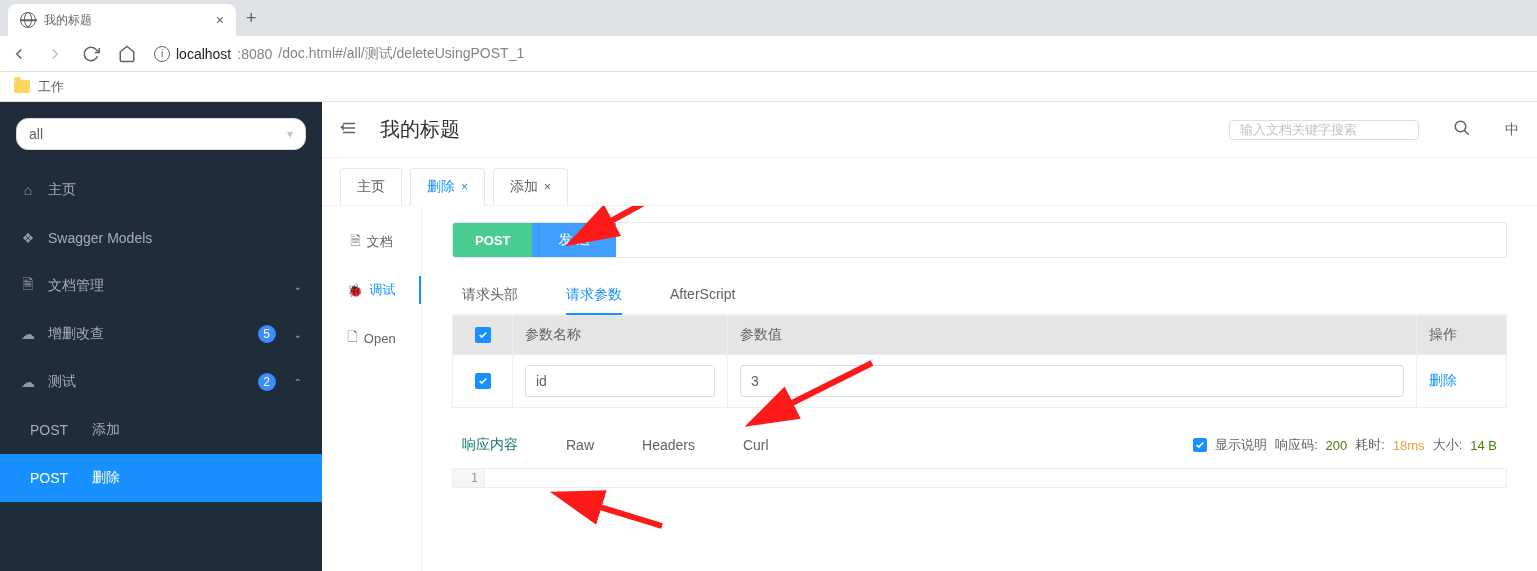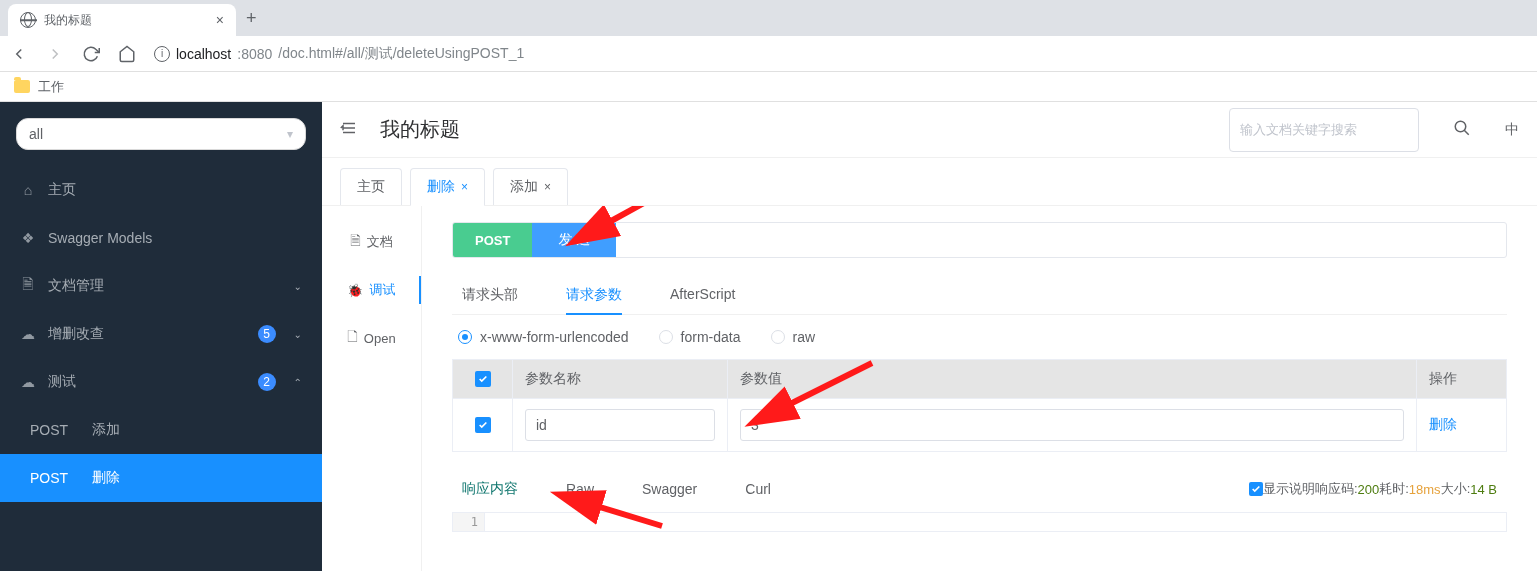--- a/index.html
+++ b/index.html
@@ -40,21 +40,21 @@
 .nav-item .icon { width: 16px; text-align: center; opacity: 0.85; }
 .nav-item .badge { background: #3b8cff; color: #fff; border-radius: 10px; min-width: 18px; height: 18px; display: inline-flex; align-items: center; justify-content: center; font-size: 12px; padding: 0 5px; margin-left: auto; }
 .nav-item .expand { color: #a6adb4; font-size: 10px; margin-left: 6px; }
 .nav-item.active { background: #1890ff; color: #fff; }
 .sub-method { display: inline-block; width: 50px; color: #a6adb4; }
 
 .main { flex: 1; display: flex; flex-direction: column; min-width: 0; }
 .header { height: 56px; display: flex; align-items: center; padding: 0 18px; gap: 22px; border-bottom: 1px solid #f0f0f0; }
 .collapse-icon svg { width: 18px; height: 18px; }
 .header-title { font-size: 20px; color: #303133; font-weight: 500; }
-.header-search { margin-left: auto; border: 1px solid #dcdfe6; border-radius: 4px; height: 44px; width: 190px; padding: 0 10px; color: #c0c4cc; display: flex; align-items: center; font-size: 13px; }
+.header-search { margin-left: auto; border: 1px solid #dcdfe6; border-radius: 4px; height: 20px; width: 190px; padding: 0 10px; color: #c0c4cc; display: flex; align-items: center; font-size: 13px; }
 .search-icon { margin-left: 12px; }
 .search-icon svg { width: 18px; height: 18px; stroke: #606266; }
 .lang { margin-left: 12px; color: #606266; }
 
 .tabs-row { display: flex; align-items: flex-end; padding: 10px 18px 0; gap: 8px; border-bottom: 1px solid #f0f0f0; }
 .tab { border: 1px solid #e4e7ed; border-bottom: none; padding: 9px 16px; font-size: 14px; color: #606266; border-radius: 4px 4px 0 0; display: flex; align-items: center; gap: 6px; background: #fff; }
 .tab.active { color: #1890ff; border-bottom: 1px solid #fff; margin-bottom: -1px; }
 .tab .close-x { font-size: 12px; color: inherit; }
 
 .content-row { display: flex; flex: 1; min-height: 0; }
@@ -88,21 +88,21 @@
 .chk svg { width: 10px; height: 10px; }
 .cell-input { border: 1px solid #dcdfe6; border-radius: 3px; height: 32px; padding: 0 10px; display: flex; align-items: center; color: #606266; background: #fff; }
 .op-link { color: #1890ff; }
 .col-chk { width: 60px; text-align: center !important; }
 .col-name { width: 215px; }
 .col-op { width: 90px; }
 
 .resp-tabs { display: flex; gap: 48px; margin-top: 18px; padding: 0 10px; align-items: center; }
 .resp-tab { padding: 10px 0; font-size: 14px; color: #606266; }
 .resp-tab.active { color: #0f766e; }
-.resp-meta { margin-left: auto; display: flex; align-items: center; font-size: 13px; color: #606266; }
+.resp-meta { margin-left: auto; display: flex; align-items: center; gap: 8px; font-size: 13px; color: #606266; }
 .resp-meta .chk { width: 14px; height: 14px; }
 .green { color: #4d7c0f; }
 .orange { color: #e6a23c; }
 
 .editor { border: 1px solid #ebeef5; display: flex; font-family: Consolas, Monaco, monospace; font-size: 12px; }
 .gutter { width: 32px; background: #f5f5f5; color: #999; text-align: right; padding: 2px 6px; border-right: 1px solid #ebeef5; }
 .code { flex: 1; padding: 2px 8px; color: #333; position: relative; }
 .cursor { border-right: 1px solid #333; }
 
 
@@ -257,34 +257,20 @@
               <span>发 送</span>
             </div>
         </div>
 
         <div class="sub-tabs">
           <div class="sub-tab"><span>请求头部</span></div>
           <div class="sub-tab active"><span>请求参数</span></div>
           <div class="sub-tab"><span>AfterScript</span></div>
         </div>
 
-        <div class="radio-row">
-          <label class="radio checked">
-              <span class="dot"></span>
-              <span>x-www-form-urlencoded</span>
-            </label>
-          <label class="radio">
-              <span class="dot"></span>
-              <span>form-data</span>
-            </label>
-          <label class="radio">
-              <span class="dot"></span>
-              <span>raw</span>
-            </label>
-        </div>
 
         <table class="params-table">
           <thead>
             <tr>
               <th class="col-chk"><span class="chk">
                     <svg viewBox="0 0 24 24" fill="none" stroke="#fff" stroke-width="4">
                       <polyline points="4,12 9,17 20,6"></polyline>
                     </svg>
                   </span></th>
               <th class="col-name">参数名称</th>
@@ -310,21 +296,21 @@
                   </div>
                 </td>
               <td><span class="op-link">删除</span></td>
             </tr>
           </tbody>
         </table>
 
         <div class="resp-tabs">
           <div class="resp-tab active"><span>响应内容</span></div>
           <div class="resp-tab"><span>Raw</span></div>
-          <div class="resp-tab"><span>Swagger</span></div>
+          <div class="resp-tab"><span>Headers</span></div>
           <div class="resp-tab"><span>Curl</span></div>
           <div class="resp-meta">
             <span class="chk">
                 <svg viewBox="0 0 24 24" fill="none" stroke="#fff" stroke-width="4">
                   <polyline points="4,12 9,17 20,6"></polyline>
                 </svg>
               </span>
             <span>显示说明</span>
             <span>响应码:</span>
             <span class="green">200</span>

